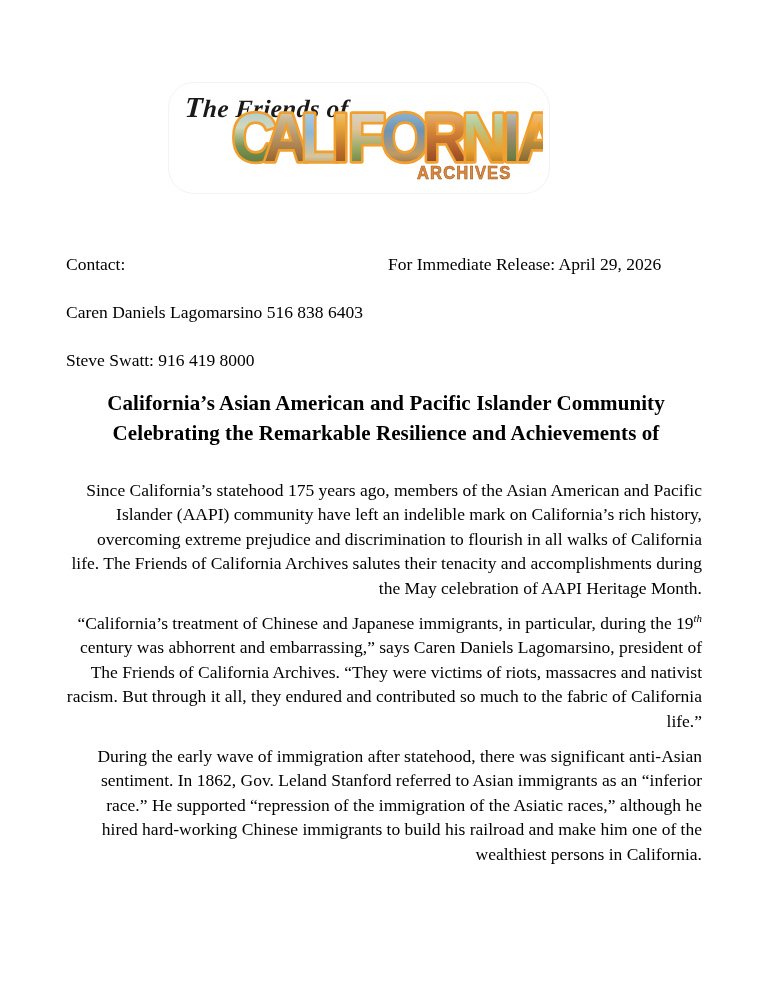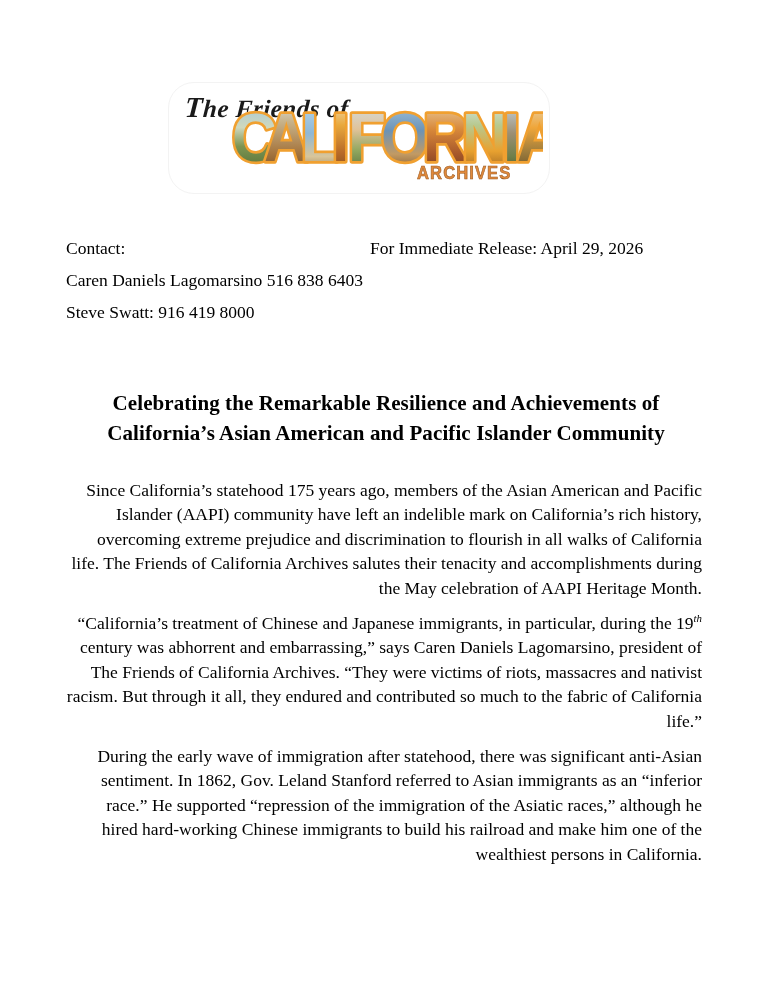--- a/index.html
+++ b/index.html
@@ -87,24 +87,25 @@
     position: absolute;
     left: 66px;
     top: 232px;
     width: 640px;
     font-size: 17.5px;
     line-height: 32px;
   }
   .contact-row {
     position: relative;
     white-space: nowrap;
+    margin-top: 16px;
   }
   .contact-row .release {
     position: absolute;
-    left: 304px;
+    left: 322px;
     top: 0;
     white-space: nowrap;
   }
 
   
   .headline {
     position: absolute;
     left: 66px;
     top: 374px;
     width: 640px;
@@ -234,22 +235,22 @@
   <div class="contact-block">
     <div class="contact-row">
       <span>Contact:</span>
       <span class="release">For Immediate Release: April 29, 2026</span>
     </div>
     <div class="contact-row">Caren Daniels Lagomarsino 516 838 6403</div>
     <div class="contact-row">Steve Swatt: 916 419 8000</div>
   </div>
 
   <h1 class="headline">
+    <span class="hl-line">California’s Asian American and Pacific Islander Community</span>
     <span class="hl-line">Celebrating the Remarkable Resilience and Achievements of</span>
-    <span class="hl-line">California’s Asian American and Pacific Islander Community</span>
   </h1>
 
   <div class="body-block">
     <p>Since California’s statehood 175 years ago, members of the Asian American and Pacific Islander (AAPI) community have left an indelible mark on California’s rich history, overcoming extreme prejudice and discrimination to flourish in all walks of California life. The Friends of California Archives salutes their tenacity and accomplishments during the May celebration of AAPI Heritage Month.</p>
     <p><span>“California’s treatment of Chinese and Japanese immigrants, in particular, during the 19</span><sup>th</sup><span> century was abhorrent and embarrassing,” says Caren Daniels Lagomarsino, president of The Friends of California Archives. “They were victims of riots, massacres and nativist racism. But through it all, they endured and contributed so much to the fabric of California life.”</span></p>
     <p>During the early wave of immigration after statehood, there was significant anti-Asian sentiment. In 1862, Gov. Leland Stanford referred to Asian immigrants as an “inferior race.” He supported “repression of the immigration of the Asiatic races,” although he hired hard-working Chinese immigrants to build his railroad and make him one of the wealthiest persons in California.</p>
   </div>
 
 </div>
 

